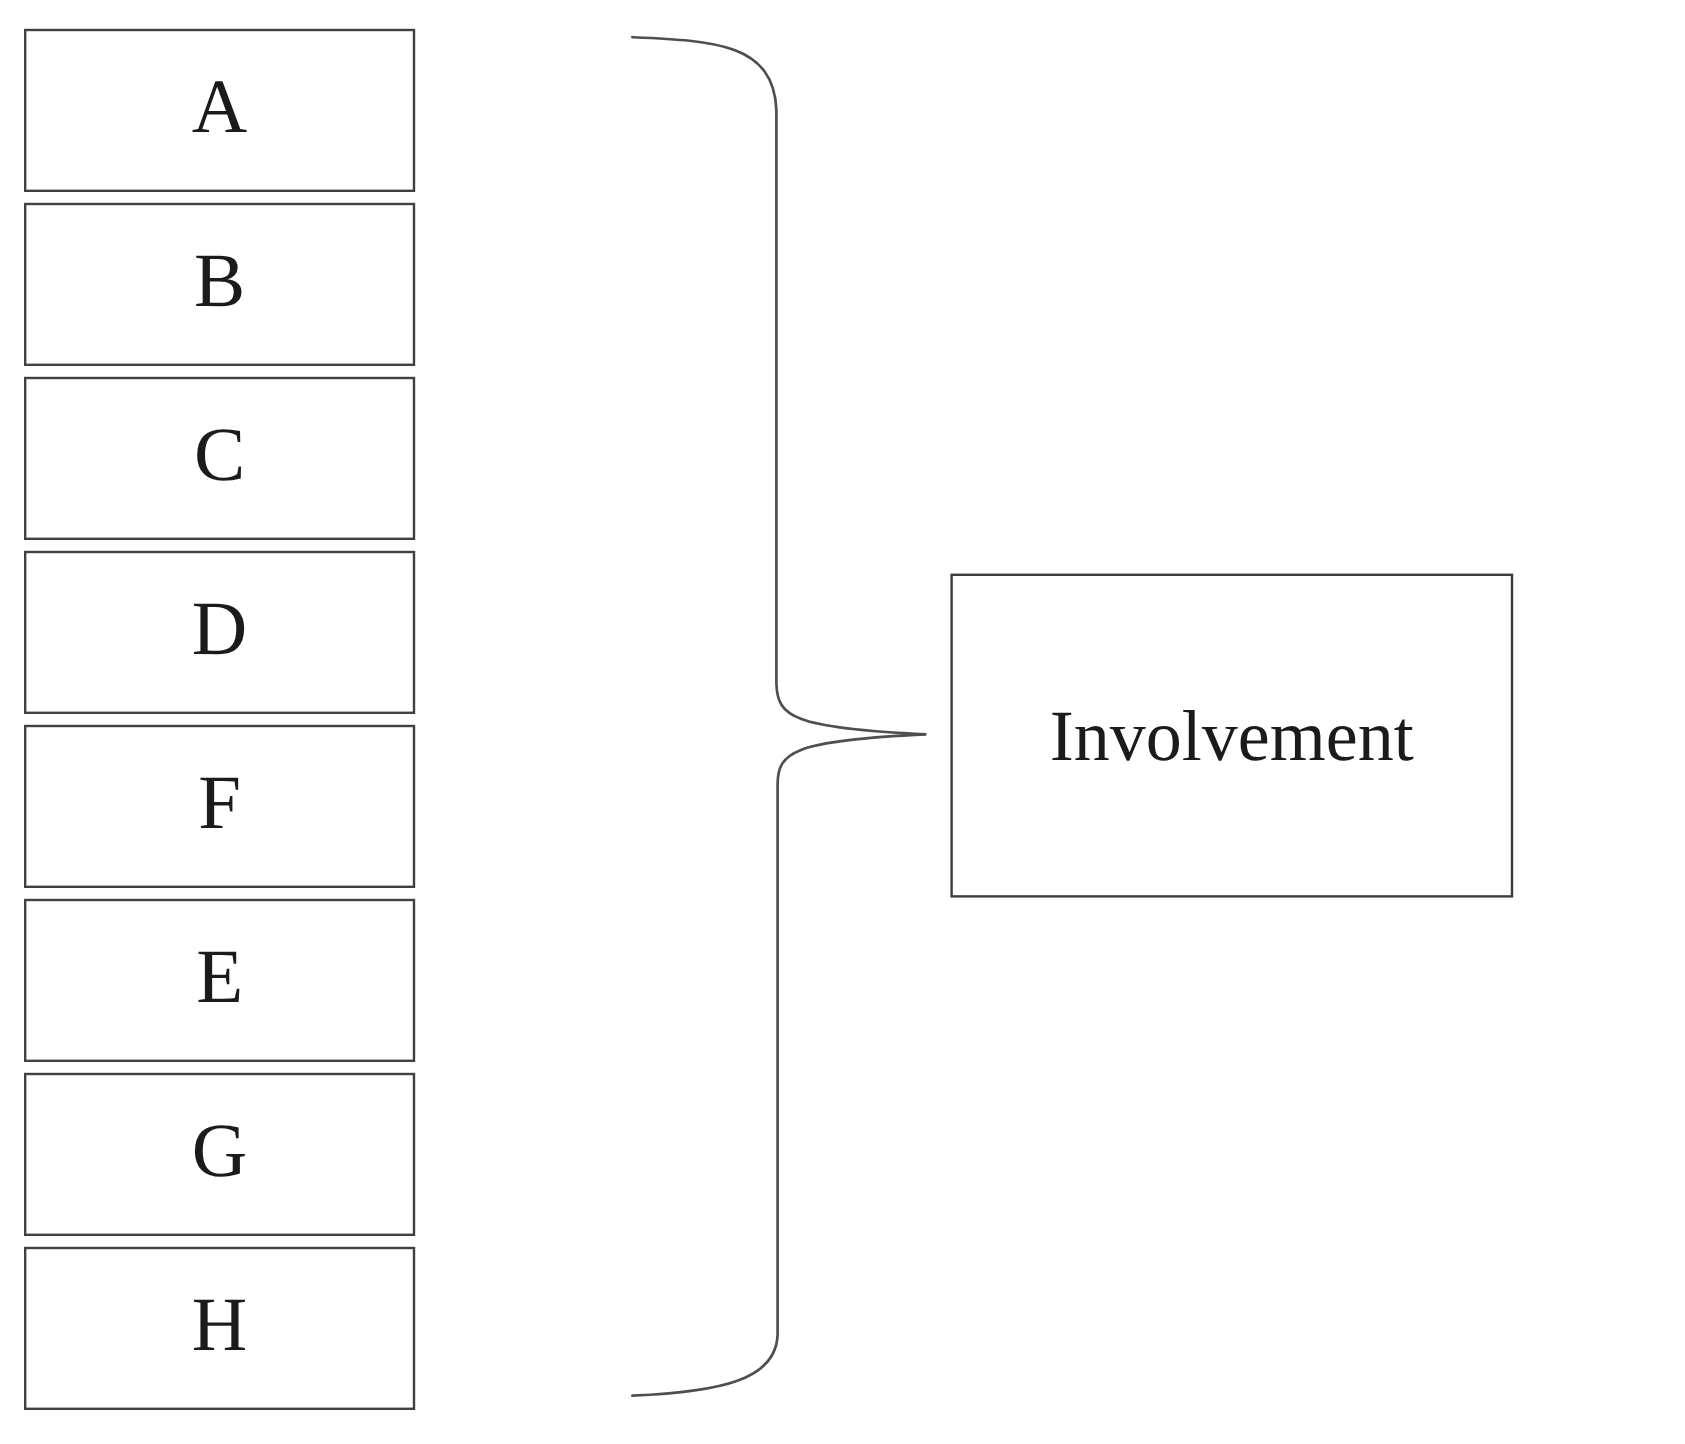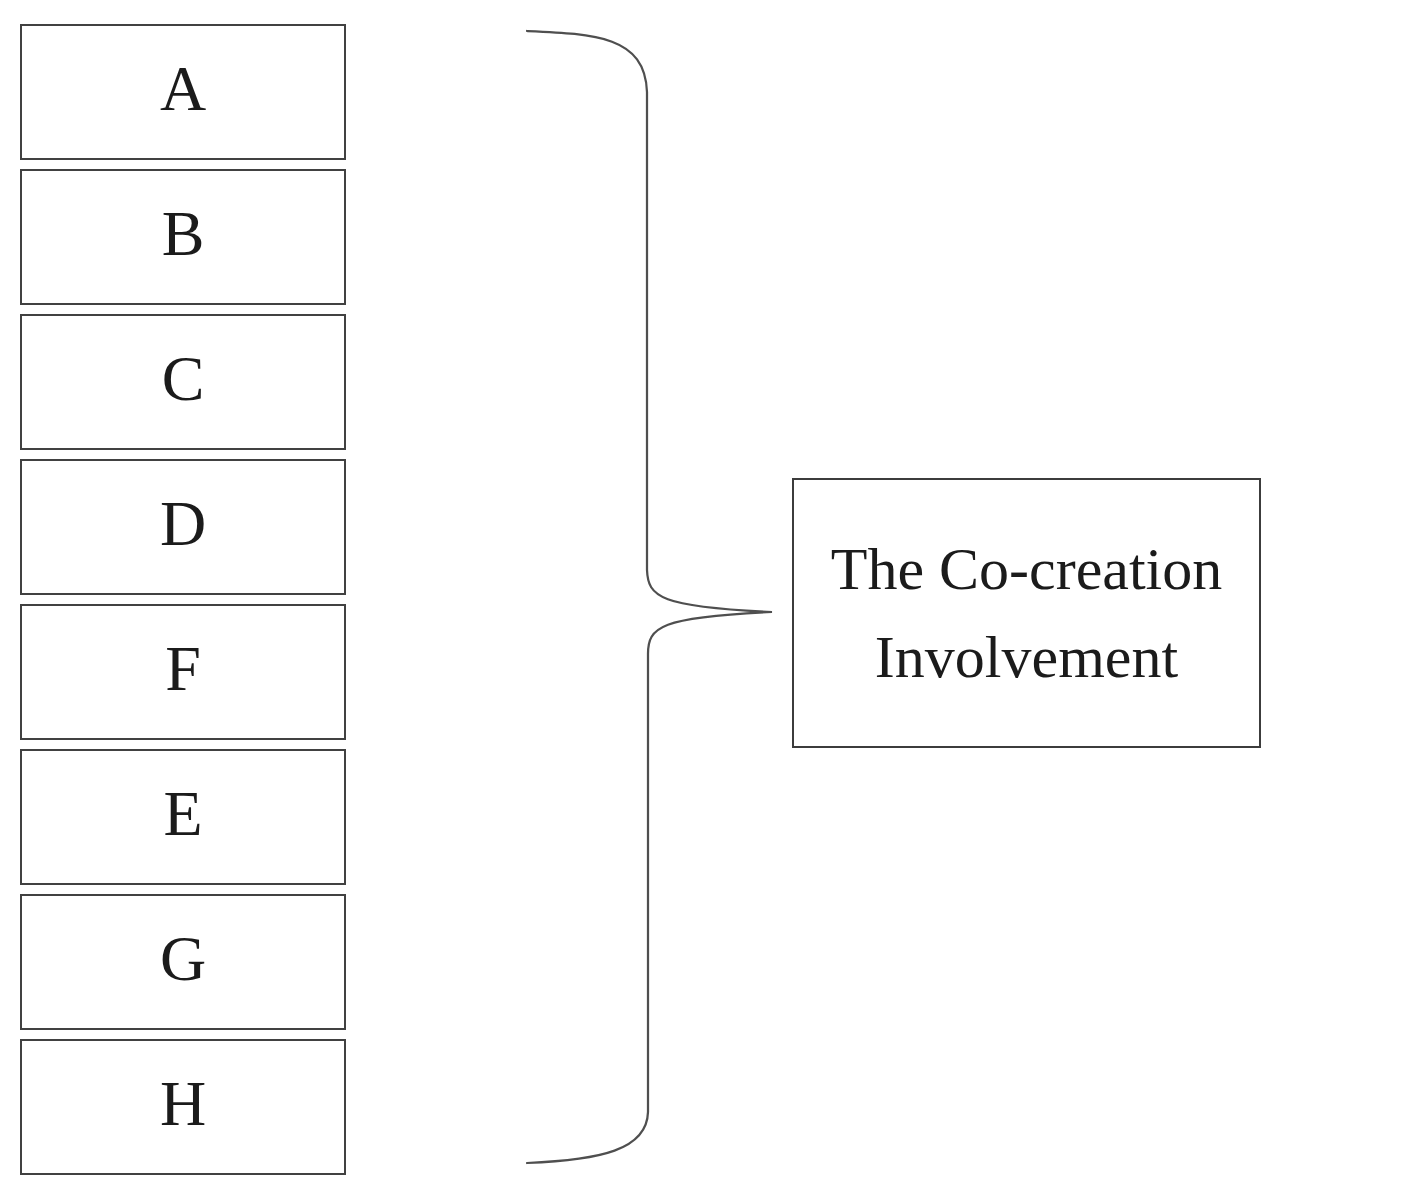--- a/index.html
+++ b/index.html
@@ -97,17 +97,16 @@
     <path d="M 527 31
              C 595 34 645 36 647 92
              L 647 570
              C 648 597 660 607 772 612
              C 660 617 648 627 648 654
              L 648 1112
              C 647 1150 600 1160 527 1163" fill="none" stroke-width="2.25" stroke-linecap="round" stroke="#4f4f4f"></path>
   </svg>
 
   <div class="result-box">
-    <span class="line">The Co-creation</span>
     <span class="line">Involvement</span>
   </div>
 
 </div>
 
 </body></html>

